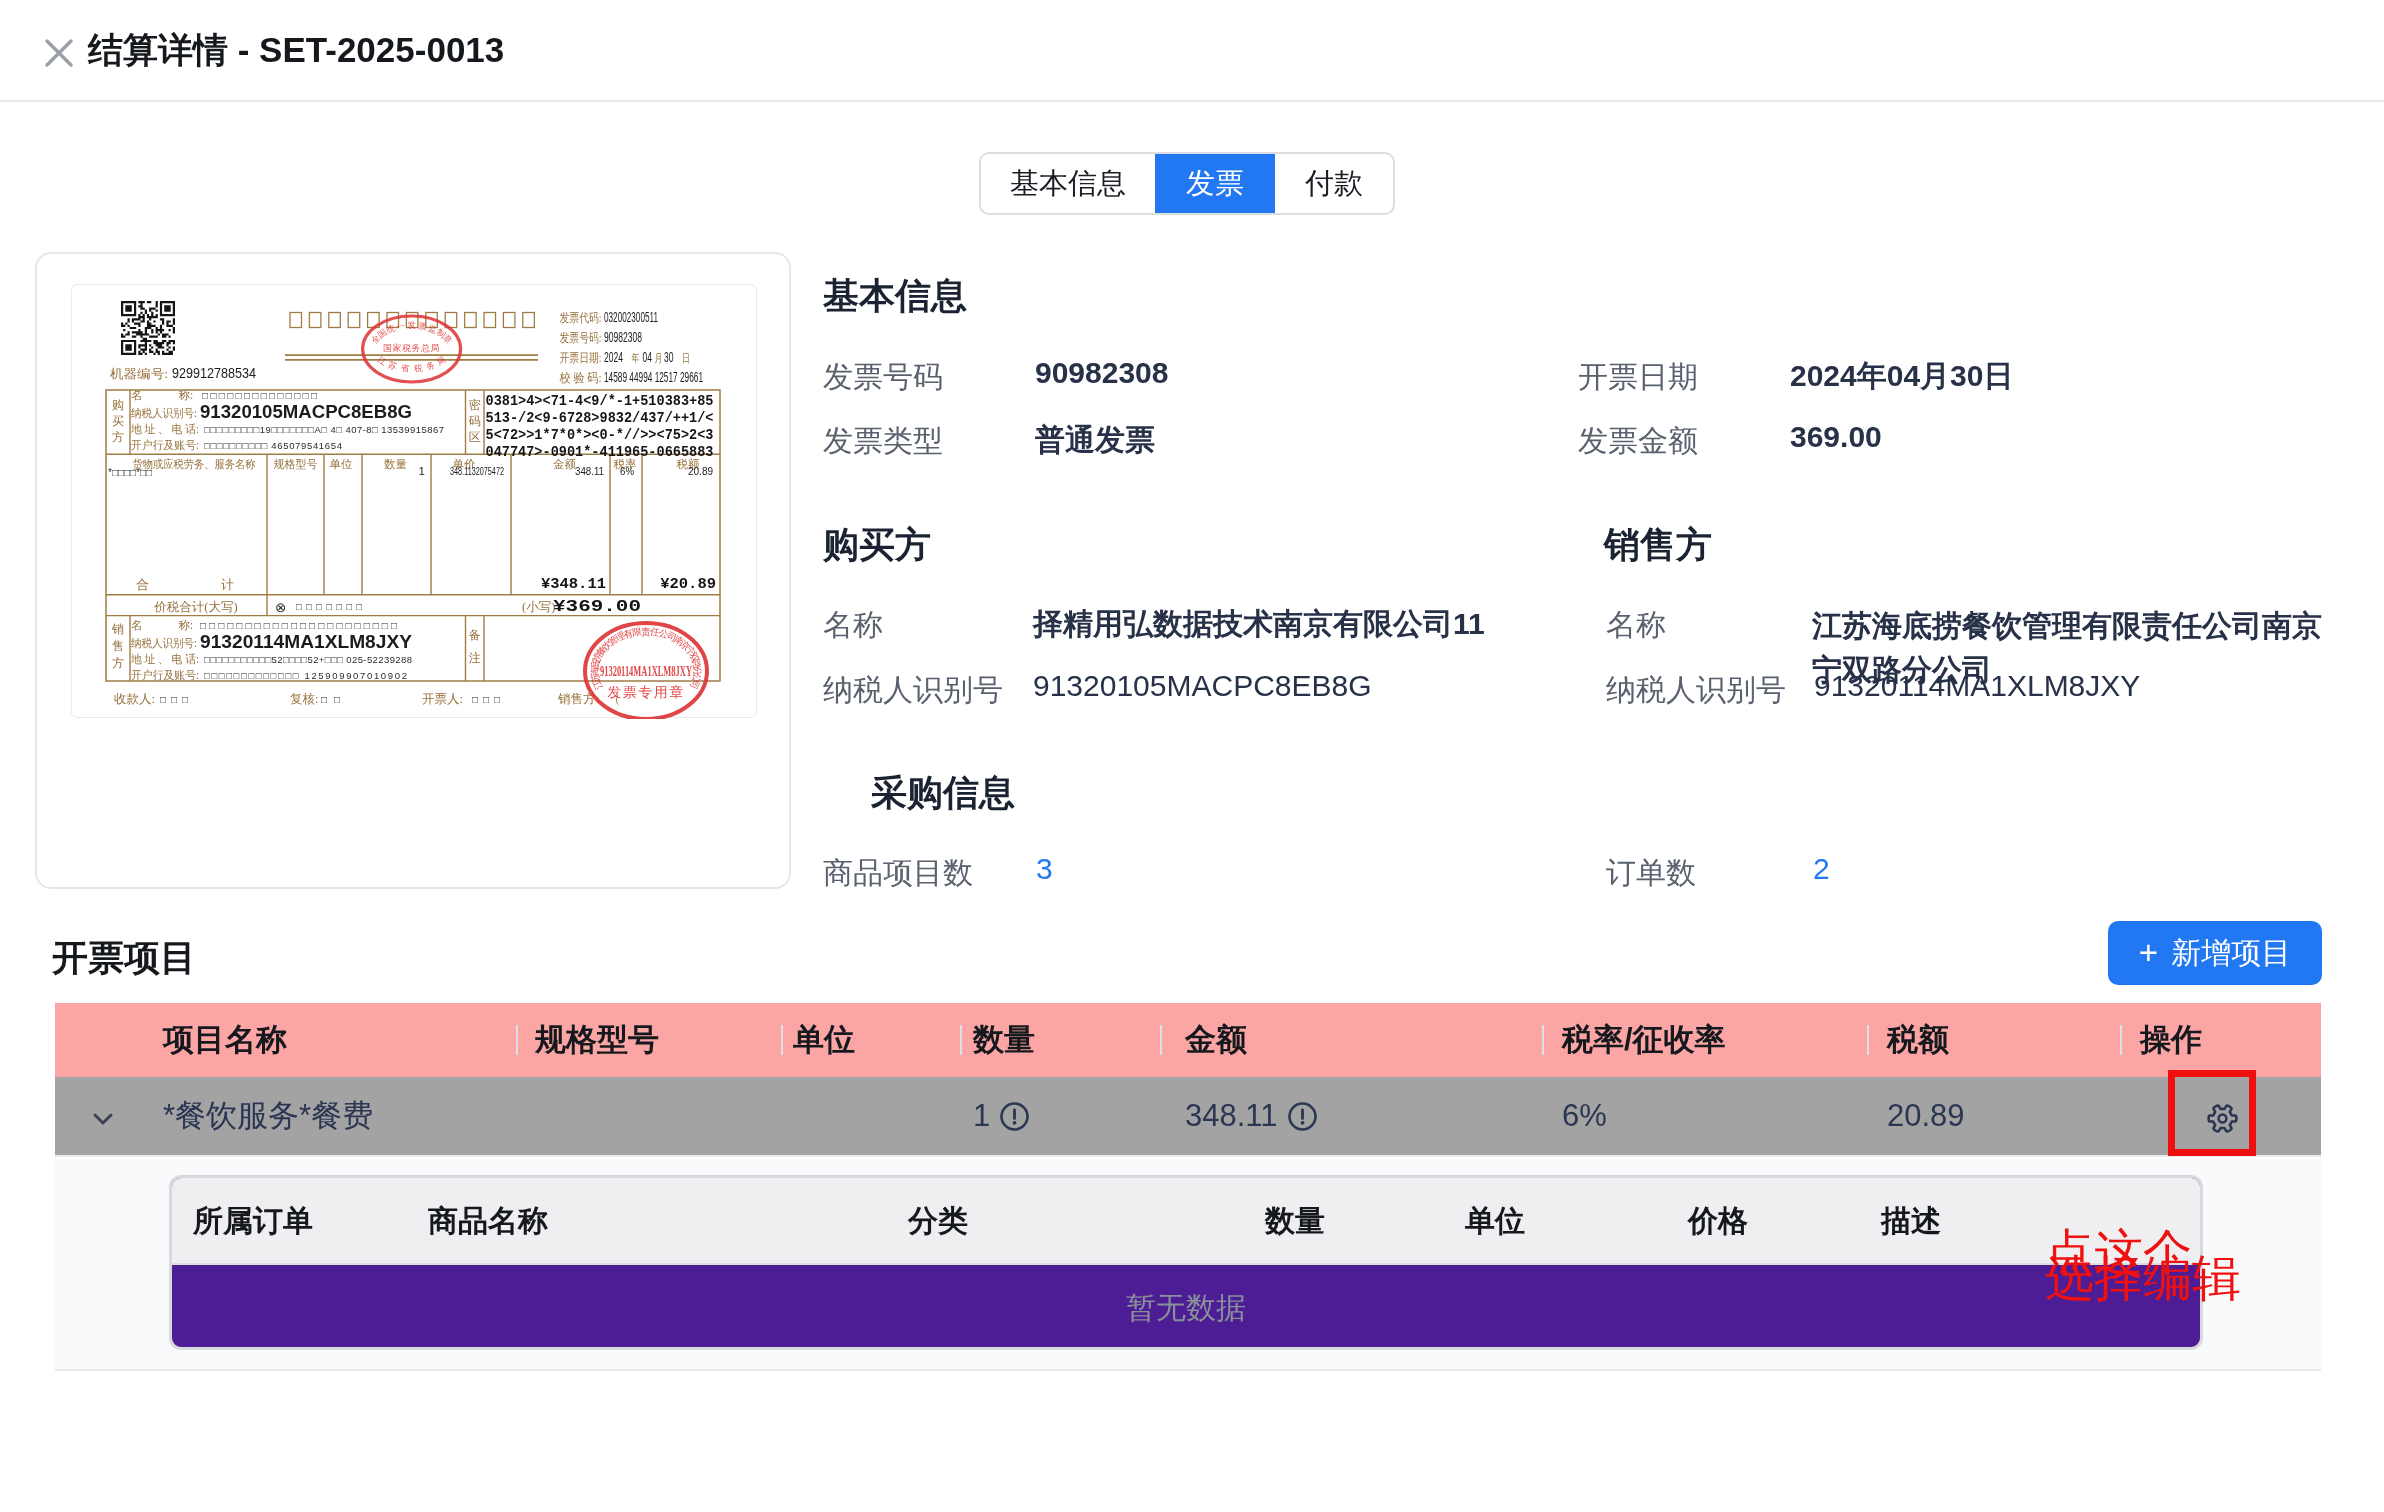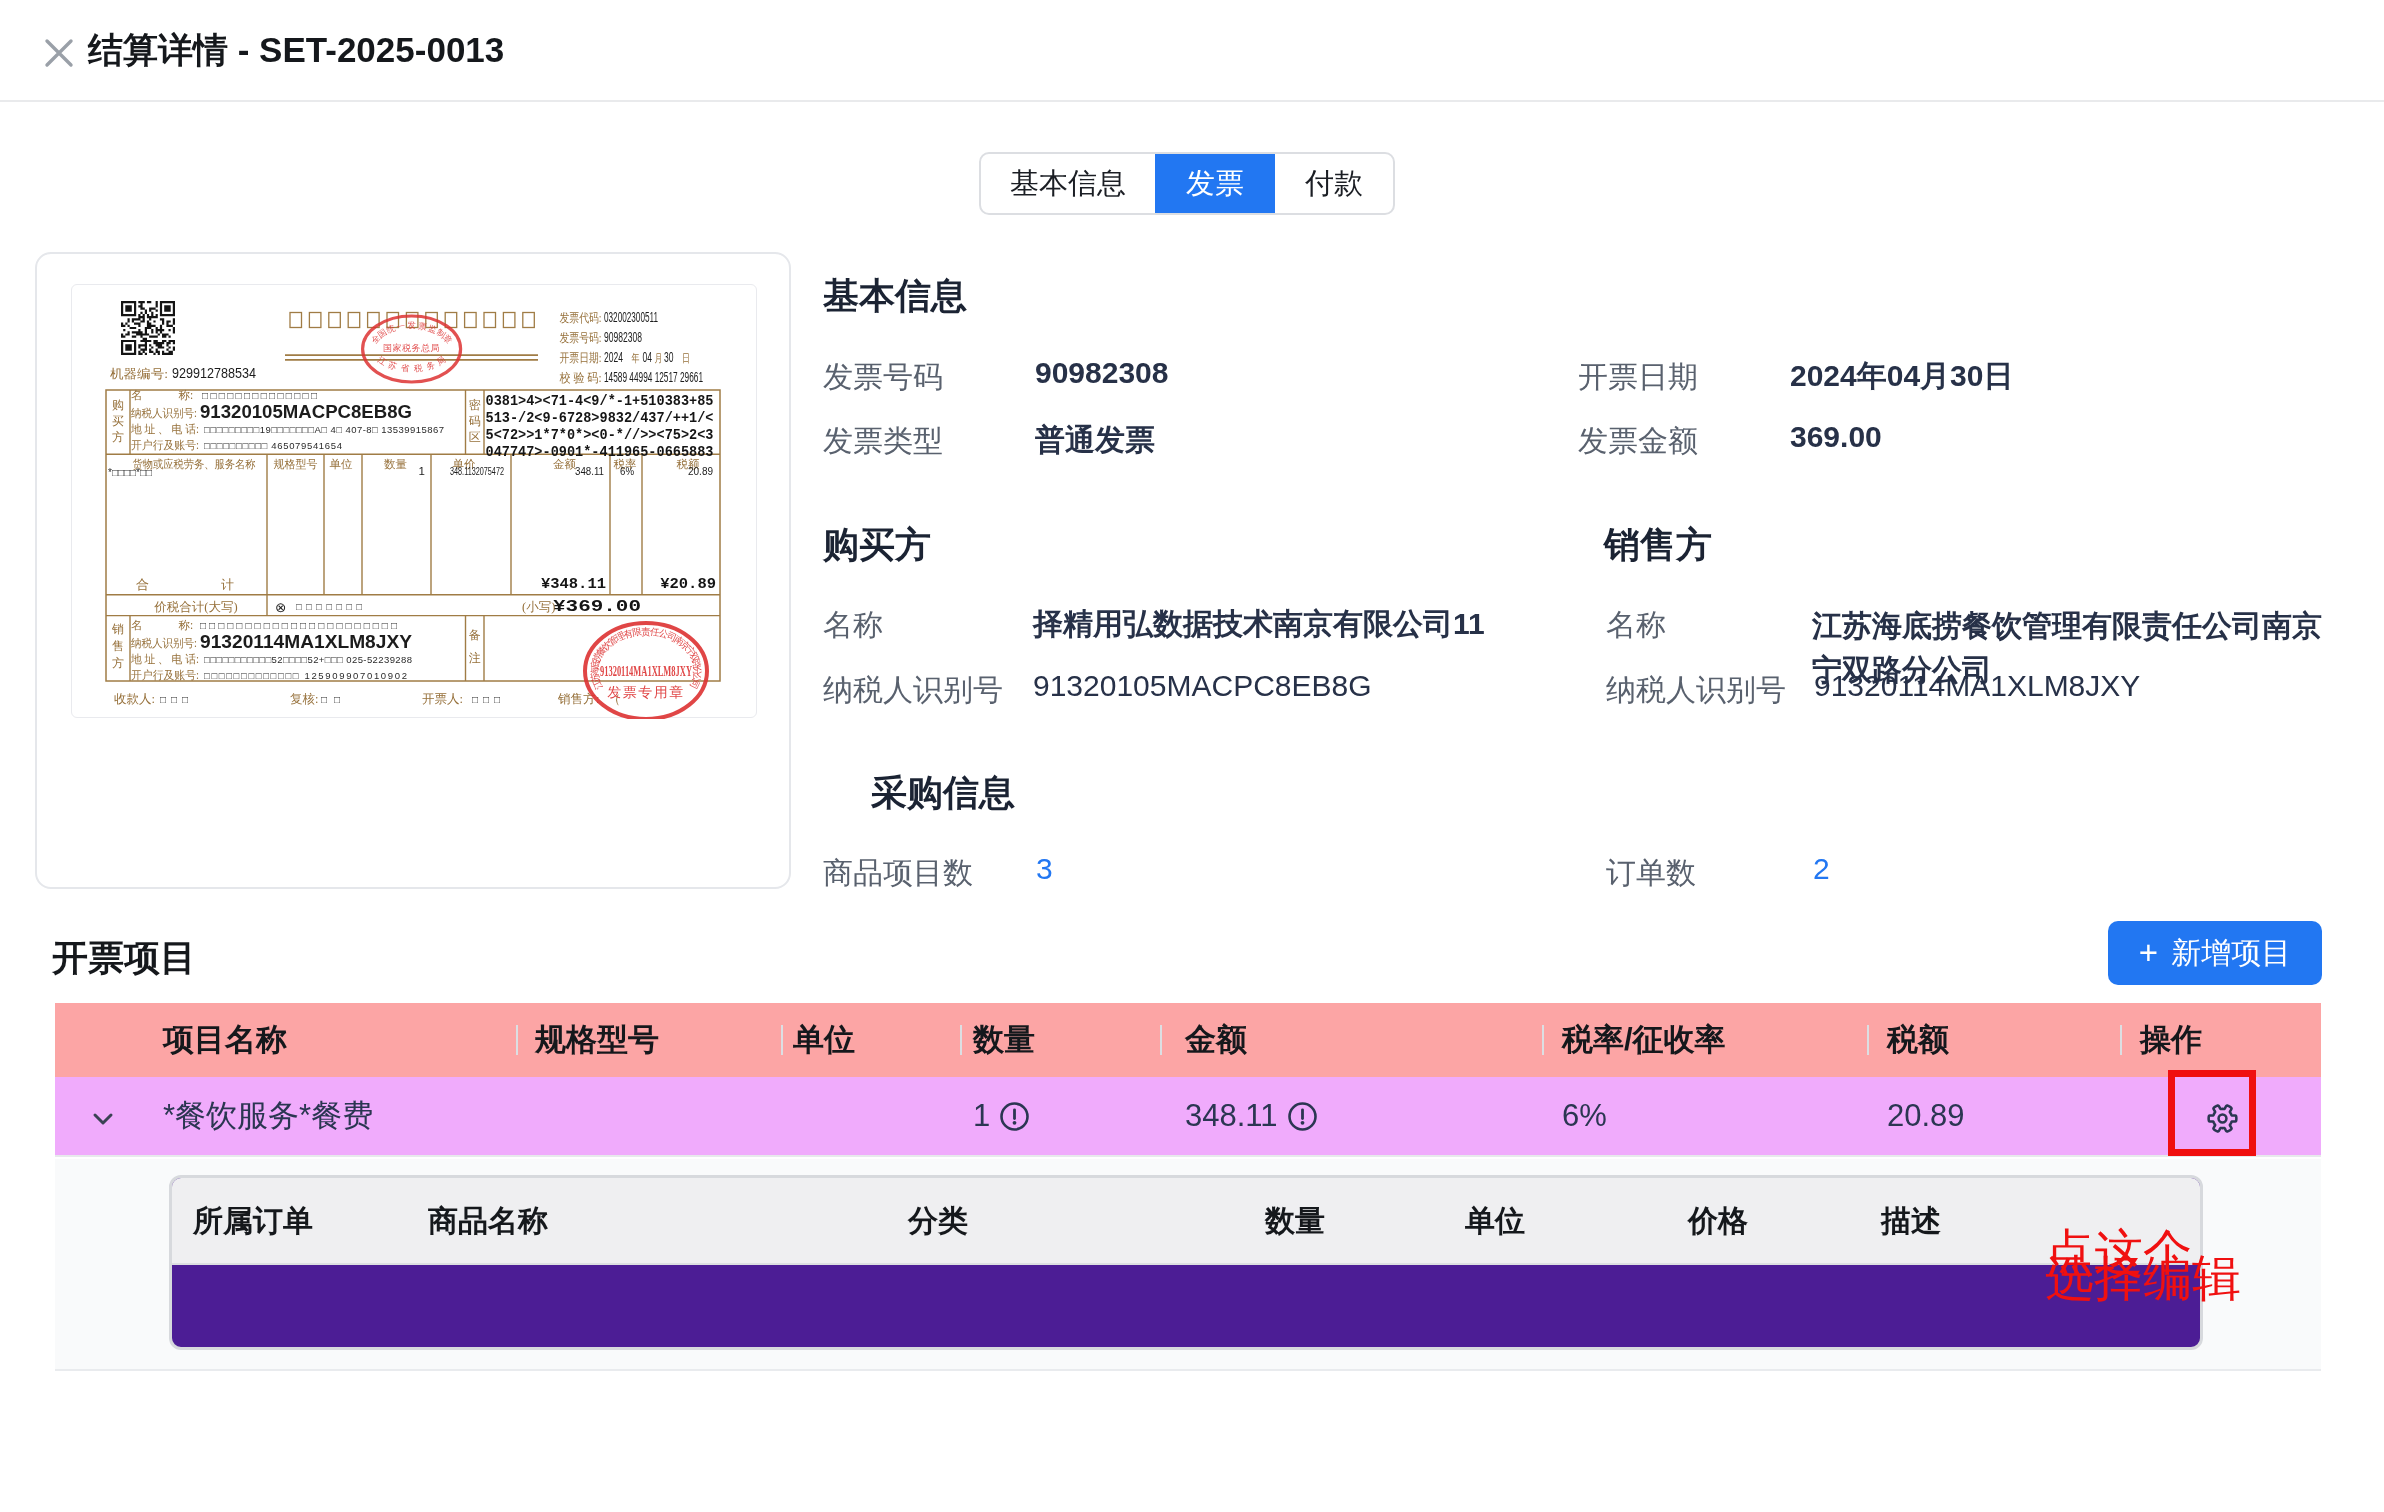--- a/index.html
+++ b/index.html
@@ -14,21 +14,21 @@
 .inv { position:absolute; left:34px; top:30px; width:686px; height:434px; border:1.5px solid #e9eaee; border-radius:6px; background:#fff; }
 .sec-h { position:absolute; font-size:36px; font-weight:bold; color:#1b2333; }
 .lbl { position:absolute; font-size:30px; color:#59616e; }
 .val { position:absolute; font-size:30px; font-weight:bold; color:#273148; }
 .val.blue { color:#2277f2; font-weight:normal; }
 .bt-title { position:absolute; left:52px; top:934px; font-size:36px; font-weight:bold; color:#15181c; }
 .add-btn { position:absolute; left:2108px; top:921px; width:214px; height:64px; background:#2277f2; border-radius:10px; color:#fff; font-size:30px; display:flex; align-items:center; justify-content:center; }
 .othead { position:absolute; left:55px; top:1003px; width:2266px; height:74px; background:#fca5a5; }
 .hsep { position:absolute; top:22px; width:2px; height:30px; background:#dcdfe3; }
 .othead span, .otrow span { position:absolute; font-size:31px; font-weight:bold; color:#15181c; top:50%; transform:translateY(-50%); white-space:nowrap; }
-.otrow { position:absolute; left:55px; top:1077px; width:2266px; height:80px; background:#f0abfc; border-bottom:2px solid #e7e9ec; }
+.otrow { position:absolute; left:55px; top:1077px; width:2266px; height:80px; background:#a3a3a3; border-bottom:2px solid #e7e9ec; }
 .otrow span { font-weight:normal; color:#2b3652; }
 .expand { position:absolute; left:55px; top:1159px; width:2266px; height:212px; background:#f9fafb; border-bottom:2px solid #e9ebee; }
 .itable { position:absolute; left:169px; top:1175px; width:2034px; height:175px; border:3px solid #d7d9dd; border-radius:12px; background:#4c1d95; }
 .ithead { position:absolute; left:0; top:0; width:100%; height:87px; background:#efeff1; border-bottom:2px solid #dcdee1; border-radius:9px 9px 0 0; }
 .ithead span { position:absolute; font-size:30px; font-weight:bold; color:#15181c; top:50%; transform:translateY(-50%); white-space:nowrap; }
 .red-annot { position:absolute; color:#f01010; font-size:49px; }
 </style>
 </head>
 <body>
 
@@ -282,20 +282,21 @@
 <div class="itable">
   <div class="ithead">
     <span style="left:21px;">所属订单</span>
     <span style="left:256px;">商品名称</span>
     <span style="left:736px;">分类</span>
     <span style="left:1093px;">数量</span>
     <span style="left:1293px;">单位</span>
     <span style="left:1516px;">价格</span>
     <span style="left:1709px;">描述</span>
   </div>
+  <div style="position:absolute; left:0; top:89px; width:100%; height:83px; display:flex; align-items:center; justify-content:center; font-size:30px; color:#8a9099;">暂无数据</div>
 </div>
 
 <svg class="abs" style="left:2205px; top:1101px;" width="35" height="35" viewBox="0 0 24 24">
     <path d="M12.00 5.40 L12.17 5.40 L12.35 5.41 L12.52 5.42 L12.69 5.43 L12.86 5.45 L13.04 5.46 L13.22 5.44 L13.42 5.32 L13.69 4.96 L14.08 4.22 L14.51 3.51 L14.87 3.18 L15.15 3.12 L15.40 3.16 L15.63 3.23 L15.86 3.33 L16.09 3.43 L16.31 3.54 L16.53 3.65 L16.75 3.77 L16.96 3.90 L17.17 4.03 L17.38 4.17 L17.58 4.32 L17.78 4.47 L17.96 4.64 L18.12 4.83 L18.21 5.11 L18.10 5.58 L17.69 6.31 L17.26 7.01 L17.07 7.43 L17.08 7.67 L17.15 7.83 L17.24 7.98 L17.34 8.12 L17.44 8.26 L17.54 8.40 L17.63 8.55 L17.72 8.70 L17.80 8.85 L17.88 9.00 L17.96 9.16 L18.03 9.31 L18.11 9.47 L18.19 9.63 L18.29 9.77 L18.49 9.89 L18.95 9.94 L19.78 9.92 L20.61 9.93 L21.07 10.07 L21.27 10.28 L21.36 10.52 L21.41 10.76 L21.44 11.01 L21.47 11.25 L21.49 11.50 L21.50 11.75 L21.50 12.00 L21.50 12.25 L21.49 12.50 L21.47 12.75 L21.44 12.99 L21.41 13.24 L21.36 13.48 L21.27 13.72 L21.07 13.93 L20.61 14.07 L19.78 14.08 L18.95 14.06 L18.49 14.11 L18.29 14.23 L18.19 14.37 L18.11 14.53 L18.03 14.69 L17.96 14.84 L17.88 15.00 L17.80 15.15 L17.72 15.30 L17.63 15.45 L17.54 15.60 L17.44 15.74 L17.34 15.88 L17.24 16.02 L17.15 16.17 L17.08 16.33 L17.07 16.57 L17.26 16.99 L17.69 17.69 L18.10 18.42 L18.21 18.89 L18.12 19.17 L17.96 19.36 L17.78 19.53 L17.58 19.68 L17.38 19.83 L17.17 19.97 L16.96 20.10 L16.75 20.23 L16.53 20.35 L16.31 20.46 L16.09 20.57 L15.86 20.67 L15.63 20.77 L15.40 20.84 L15.15 20.88 L14.87 20.82 L14.51 20.49 L14.08 19.78 L13.69 19.04 L13.42 18.68 L13.22 18.56 L13.04 18.54 L12.86 18.55 L12.69 18.57 L12.52 18.58 L12.35 18.59 L12.17 18.60 L12.00 18.60 L11.83 18.60 L11.65 18.59 L11.48 18.58 L11.31 18.57 L11.14 18.55 L10.96 18.54 L10.78 18.56 L10.58 18.68 L10.31 19.04 L9.92 19.78 L9.49 20.49 L9.13 20.82 L8.85 20.88 L8.60 20.84 L8.37 20.77 L8.14 20.67 L7.91 20.57 L7.69 20.46 L7.47 20.35 L7.25 20.23 L7.04 20.10 L6.83 19.97 L6.62 19.83 L6.42 19.68 L6.22 19.53 L6.04 19.36 L5.88 19.17 L5.79 18.89 L5.90 18.42 L6.31 17.69 L6.74 16.99 L6.93 16.57 L6.92 16.33 L6.85 16.17 L6.76 16.02 L6.66 15.88 L6.56 15.74 L6.46 15.60 L6.37 15.45 L6.28 15.30 L6.20 15.15 L6.12 15.00 L6.04 14.84 L5.97 14.69 L5.89 14.53 L5.81 14.37 L5.71 14.23 L5.51 14.11 L5.05 14.06 L4.22 14.08 L3.39 14.07 L2.93 13.93 L2.73 13.72 L2.64 13.48 L2.59 13.24 L2.56 12.99 L2.53 12.75 L2.51 12.50 L2.50 12.25 L2.50 12.00 L2.50 11.75 L2.51 11.50 L2.53 11.25 L2.56 11.01 L2.59 10.76 L2.64 10.52 L2.73 10.28 L2.93 10.07 L3.39 9.93 L4.22 9.92 L5.05 9.94 L5.51 9.89 L5.71 9.77 L5.81 9.63 L5.89 9.47 L5.97 9.31 L6.04 9.16 L6.12 9.00 L6.20 8.85 L6.28 8.70 L6.37 8.55 L6.46 8.40 L6.56 8.26 L6.66 8.12 L6.76 7.98 L6.85 7.83 L6.92 7.67 L6.93 7.43 L6.74 7.01 L6.31 6.31 L5.90 5.58 L5.79 5.11 L5.88 4.83 L6.04 4.64 L6.22 4.47 L6.42 4.32 L6.62 4.17 L6.83 4.03 L7.04 3.90 L7.25 3.77 L7.47 3.65 L7.69 3.54 L7.91 3.43 L8.14 3.33 L8.37 3.23 L8.60 3.16 L8.85 3.12 L9.13 3.18 L9.49 3.51 L9.92 4.22 L10.31 4.96 L10.58 5.32 L10.78 5.44 L10.96 5.46 L11.14 5.45 L11.31 5.43 L11.48 5.42 L11.65 5.41 L11.83 5.40 L12.00 5.40 Z" fill="none" stroke="#2b3652" stroke-width="1.75"></path>
     <circle cx="12" cy="12" r="2.7" fill="none" stroke="#2b3652" stroke-width="1.75"></circle>
   </svg>
 <div class="abs" style="left:2168px; top:1070px; width:88px; height:86px; border:7px solid #f00f0f;"></div>
 
 <div class="red-annot" style="left:2045px; top:1176px;margin-top:44px;">点这个</div>
 <div class="red-annot" style="left:2045px; top:1246px;">选择编辑</div>

